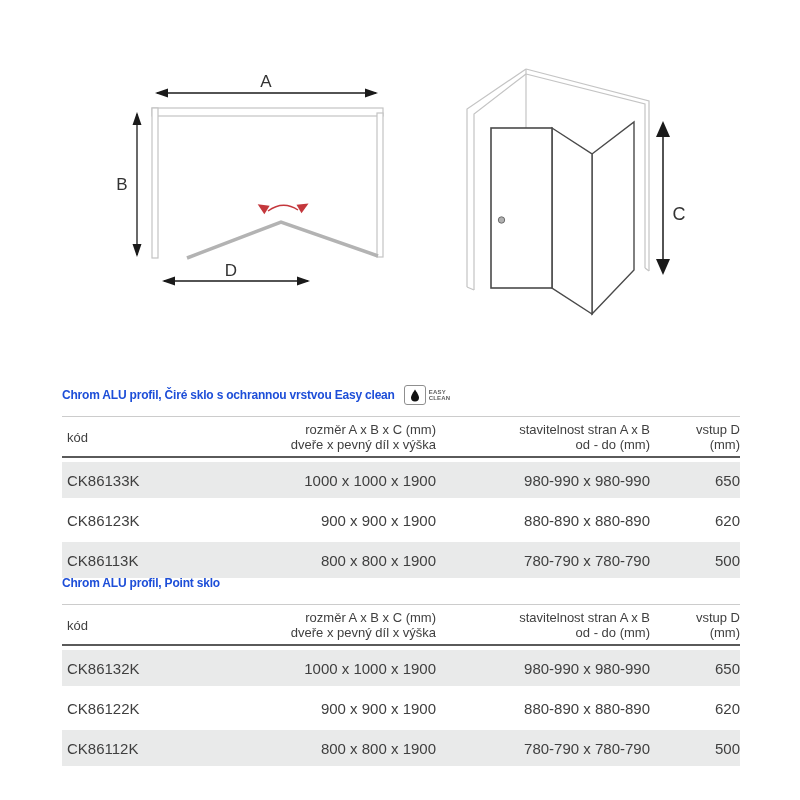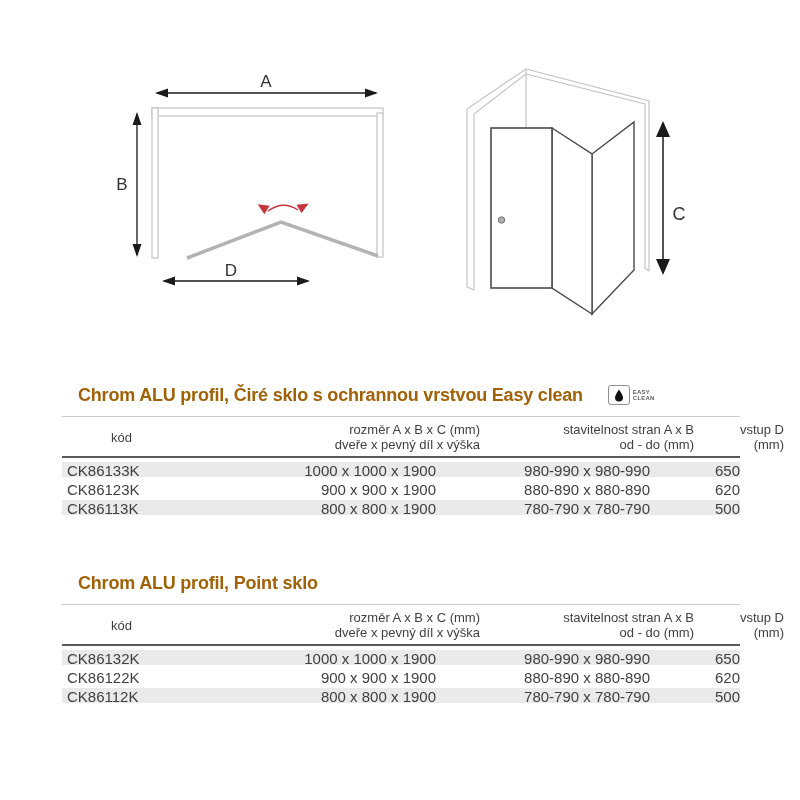--- a/index.html
+++ b/index.html
@@ -11,35 +11,35 @@
   svg text{font-family:"Liberation Sans","DejaVu Sans",sans-serif;}
   .diagram{position:absolute;}
   #diagram-top-view{left:90px;top:50px;}
   #diagram-3d-view{left:440px;top:38px;}
 
   .section{position:absolute;left:62px;width:678px;}
   #section-1{top:384px;}
   #section-2{top:572px;}
 
   .title-row{display:flex;align-items:center;height:22px;margin-bottom:10px;}
-  .section-title{font-size:18px;font-weight:700;color:#a16207;margin:16px;line-height:22px;letter-spacing:-0.2px;}
+  .section-title{font-size:12px;font-weight:700;color:#1d4ed8;margin:0;line-height:22px;letter-spacing:-0.2px;}
   .easyclean{display:flex;align-items:center;margin-left:9px;}
   .ec-box{width:20px;height:18px;border:1px solid #8f8f8f;border-radius:3px;
     display:flex;align-items:center;justify-content:center;background:#fff;}
   .ec-text{display:flex;flex-direction:column;margin-left:3px;font-size:6px;line-height:6.5px;
     color:#5c5c5c;font-weight:700;letter-spacing:0.2px;}
 
   .rule-light{border-top:1px solid #cccccc;}
   .rule-dark{border-top:2.5px solid #5a5a5a;margin-bottom:4px;}
 
   .grid{display:grid;grid-template-columns:120px 254px 214px 90px;}
-  .thead{padding:5px 0 4px 0;margin-left:44px;}
+  .thead{padding:5px 0 4px 0;}
   .th{font-size:13px;line-height:15px;text-align:right;color:#3f3f3f;}
   .th.left{text-align:left;padding-left:5px;display:flex;align-items:center;}
-  .row{height:15px;margin-bottom:4px;align-items:center;font-size:15px;}
+  .row{height:36px;margin-bottom:4px;align-items:center;font-size:15px;}
   .row.shaded{background:#e9eaea;}
   .cell{text-align:right;white-space:nowrap;}
   .cell.left{text-align:left;padding-left:5px;}
 </style>
 </head>
 <body>
 
 <svg id="diagram-top-view" class="diagram" width="310" height="250" viewBox="0 0 310 250">
 
   <g>

